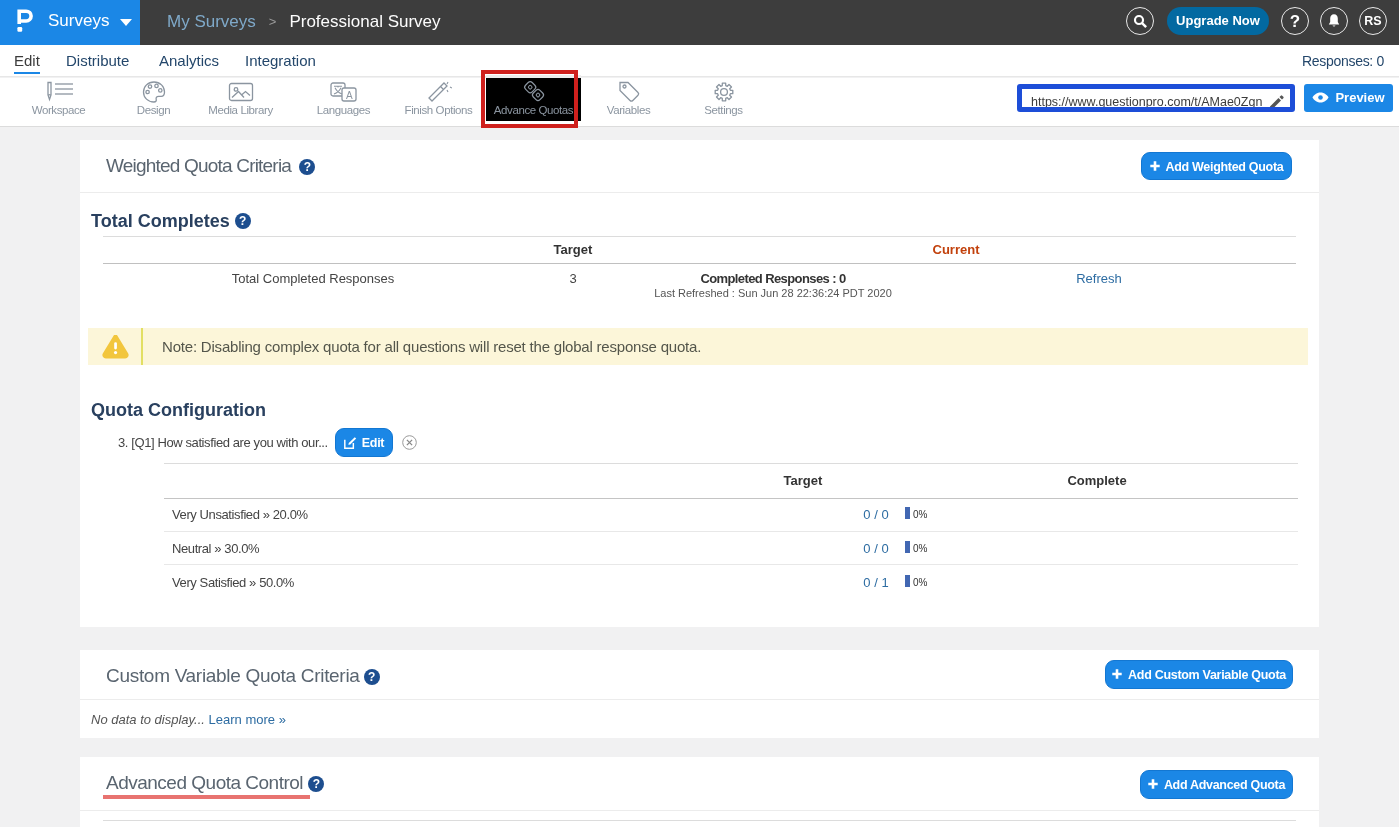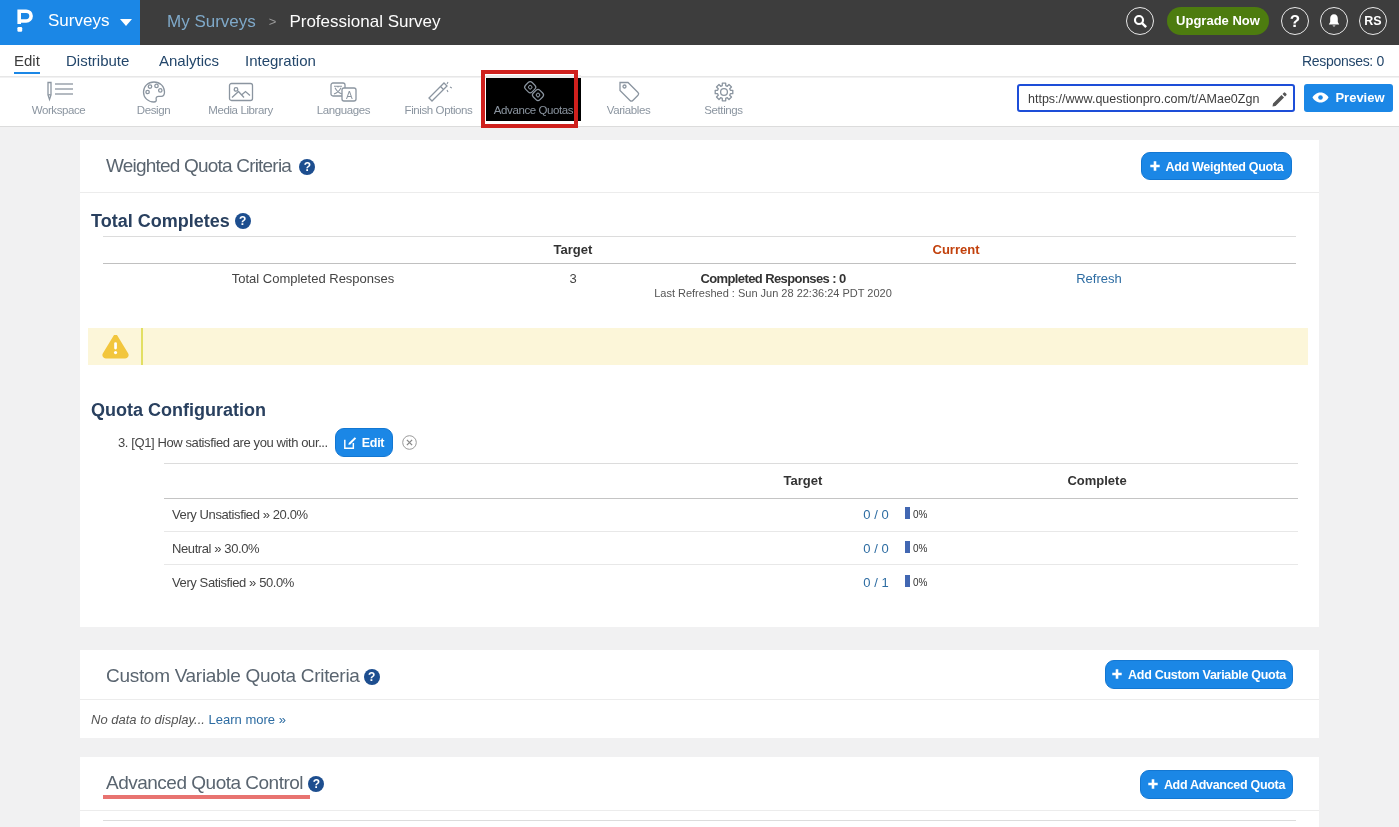--- a/index.html
+++ b/index.html
@@ -8,34 +8,34 @@
 
 .topbar { position:absolute; left:0; top:0; width:1399px; height:45px; background:#3d3d3d; }
 .logo { position:absolute; left:0; top:0; width:140px; height:45px; background:#1b87e6; color:#fff; }
 .logo .ptxt { position:absolute; left:48px; top:11px; font-size:17px; color:#fff; letter-spacing:0; }
 .logo svg { position:absolute; left:17px; top:9px; }
 .logo .caret { position:absolute; left:120px; top:19px; width:0; height:0; border-left:6px solid transparent; border-right:6px solid transparent; border-top:7px solid #fff; }
 .crumb { position:absolute; left:167px; top:12px; font-size:17px; color:#7fa9c9; }
 .crumb .sep { color:#9b9b9b; font-size:13px; padding:0 13px; position:relative; top:-1px; }
 .crumb .cur { color:#fdfdfd; }
 .circbtn { position:absolute; top:7px; width:28px; height:28px; border:1px solid #e9e9e9; border-radius:50%; color:#fff; text-align:center; }
-.upg { position:absolute; left:1167px; top:7px; width:102px; height:28px; background:#4d7c0f; border-radius:14px; color:#fff; font-size:13px; font-weight:bold; text-align:center; line-height:28px; }
+.upg { position:absolute; left:1167px; top:7px; width:102px; height:28px; background:#0369a1; border-radius:14px; color:#fff; font-size:13px; font-weight:bold; text-align:center; line-height:28px; }
 
 .tabs { position:absolute; left:0; top:45px; width:1399px; height:32px; background:#fff; border-bottom:1px solid #e7e7e7; }
 .tab { position:absolute; top:7px; font-size:15px; color:#24476b; }
 .tab.active { color:#3b3b3b; border-bottom:2px solid #1b87e6; padding-bottom:3px; }
 .resp { position:absolute; right:15px; top:8px; font-size:14px; letter-spacing:-0.3px; color:#24476b; }
 
 .toolbar { position:absolute; left:0; top:78px; width:1399px; height:49px; background:#fff; border-bottom:1px solid #dcdcdc; }
 .titem { position:absolute; top:0px; width:95px; height:48px; text-align:center; color:#8b95a0; }
 .titem .lbl { position:absolute; top:26px; width:100%; font-size:11.5px; letter-spacing:-0.4px; }
 .titem svg { margin-top:3px; }
 .titem.active { background:#000000; box-shadow:0 -3px 0 #ececec; border-bottom:5px solid #fff; }
 .redbox { position:absolute; left:481px; top:-8px; width:97px; height:58px; border:4px solid #cf201d; }
-.urlbox { position:absolute; left:1017px; top:6px; width:278px; height:28px; border:2px solid #1d4ed8; border-radius:3px; background:#fff; font-size:12.5px; color:#3c3c3c; line-height:26px; padding-left:9px; white-space:nowrap; overflow:hidden; }
+.urlbox { position:absolute; left:1017px; top:6px; width:278px; height:28px; border:5px solid #1d4ed8; border-radius:3px; background:#fff; font-size:12.5px; color:#3c3c3c; line-height:26px; padding-left:9px; white-space:nowrap; overflow:hidden; }
 .urlbox .pen { position:absolute; right:6px; top:5px; }
 .prevbtn { position:absolute; left:1304px; top:6px; width:89px; height:28px; background:#1b87e6; border-radius:3px; color:#fff; font-size:13px; font-weight:bold; text-align:center; line-height:28px; }
 
 .card { position:absolute; left:80px; width:1239px; background:#fff; }
 .cardhead { position:absolute; left:26px; top:0; height:52px; line-height:52px; font-size:19px; color:#5a6570; letter-spacing:-0.5px; }
 .qicon { display:inline-block; width:16px; height:16px; border-radius:50%; background:#1d4e8f; color:#fff; font-size:12px; font-weight:bold; text-align:center; line-height:16px; vertical-align:1px; margin-left:8px; }
 .bluebtn { position:absolute; background:#1b87e6; border-radius:9px; color:#fff; font-size:12.5px; font-weight:bold; text-align:center; letter-spacing:-0.3px; border:1px solid #1377d2; }
 .hline { position:absolute; height:0; border-top:1px solid #ececec; }
 .h2 { position:absolute; font-size:18px; font-weight:bold; color:#29405f; letter-spacing:0; }
 .t13 { font-size:13px; color:#444; }
@@ -198,20 +198,21 @@
   <div class="abs" style="left:493px; top:147px; width:400px; text-align:center; font-size:11px; color:#555;">Last Refreshed : Sun Jun 28 22:36:24 PDT 2020</div>
   <div class="abs t13 link" style="left:919px; top:131px; width:200px; text-align:center;">Refresh</div>
 
   <div class="notebar" style="top:188px;">
     <span class="warn"><svg width="27" height="24" viewBox="0 0 27 24">
           <path d="M13.5,2.2 L24.6,20.4 a1.7,1.7 0 0 1 -1.5,2.6 L3.9,23 a1.7,1.7 0 0 1 -1.5,-2.6 Z" fill="#f2c63d" stroke="#f2c63d" stroke-width="3.5" stroke-linejoin="round" transform="translate(0,-1.2)"></path>
           <rect x="12.2" y="7.2" width="2.7" height="7.2" rx="1.3" fill="#fff"></rect>
           <circle cx="13.55" cy="17.6" r="1.6" fill="#fff"></circle>
         </svg></span>
     <span class="vline"></span>
+    <span class="ntext">Note: Disabling complex quota for all questions will reset the global response quota.</span>
   </div>
 
   <div class="h2" style="left:11px; top:260px;">Quota Configuration</div>
   <div class="abs t13" style="left:38px; top:295px; letter-spacing:-0.4px;">3. [Q1] How satisfied are you with our...</div>
   <div class="bluebtn" style="left:255px; top:288px; width:58px; height:29px; line-height:29px;">
     <svg width="13" height="13" viewBox="0 0 16 16" style="vertical-align:-2px; margin-right:5px;">
         <path d="M1,4.5 L1,15 L11.5,15 L11.5,8.5" fill="none" stroke="#fff" stroke-width="1.8"></path>
         <path d="M5.3,10.7 L5.9,8.7 L13.2,1.4 L15,3.2 L7.7,10.5 Z" fill="#fff"></path>
       </svg>Edit</div>
   <div class="abs" style="left:322px; top:295px;"><svg width="15" height="15" viewBox="0 0 15 15">

